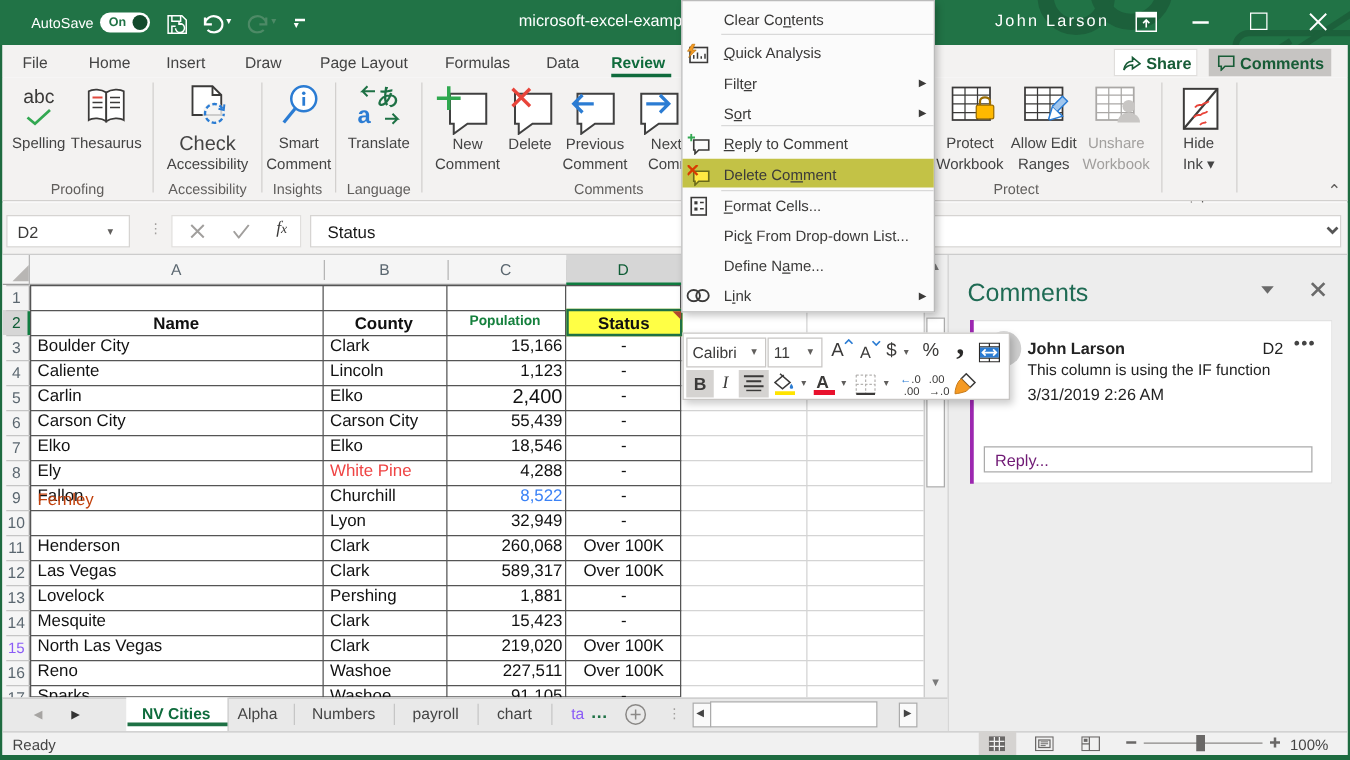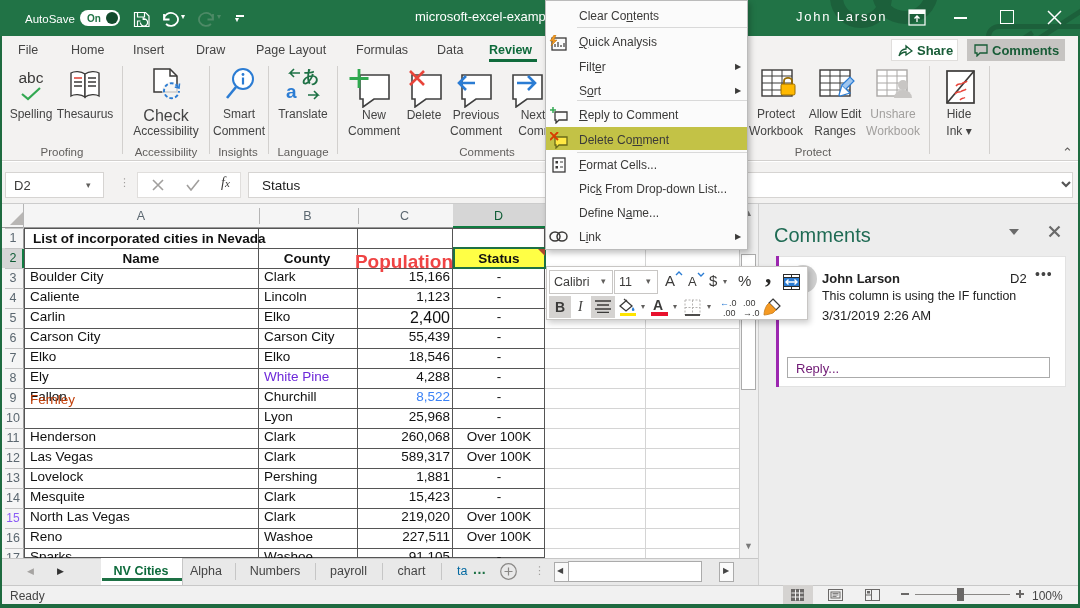--- a/index.html
+++ b/index.html
@@ -286,24 +286,23 @@
 <div class="ab" style="left:22px;top:164px;width:521px;height:1px;background:#555"></div>
 <div class="ab" style="left:22px;top:184px;width:521px;height:1px;background:#555"></div>
 <div class="ab" style="left:22px;top:204px;width:521px;height:1px;background:#555"></div>
 <div class="ab" style="left:22px;top:224px;width:521px;height:1px;background:#555"></div>
 <div class="ab" style="left:22px;top:244px;width:521px;height:1px;background:#555"></div>
 <div class="ab" style="left:22px;top:264px;width:521px;height:1px;background:#555"></div>
 <div class="ab" style="left:22px;top:284px;width:521px;height:1px;background:#555"></div>
 <div class="ab" style="left:22px;top:304px;width:521px;height:1px;background:#555"></div>
 <div class="ab" style="left:22px;top:324px;width:521px;height:1px;background:#555"></div>
 <div class="ab" style="left:22px;top:344px;width:521px;height:1px;background:#555"></div>
-<div class="tx" style="left:31px;top:27px;font-size:13.5px;font-weight:bold;color:#111">List of incorporated cities in Nevada</div>
 <div class="tx" style="left:139px;top:47px;font-size:13.5px;font-weight:bold;color:#111;transform:translateX(-50%)">Name</div>
 <div class="tx" style="left:305px;top:47px;font-size:13.5px;font-weight:bold;color:#111;transform:translateX(-50%)">County</div>
-<div class="tx" style="left:402px;top:47px;font-size:19px;font-weight:bold;color:#ef4444;transform:translateX(-50%)">Population</div>
+<div class="tx" style="left:402px;top:47px;font-size:11px;font-weight:bold;color:#15803d;transform:translateX(-50%)">Population</div>
 <div class="ab" style="left:451px;top:43px;width:93px;height:22px;background:#ffff45;border:2px solid #1e7145"></div>
 <div class="ab" style="left:536px;top:45px;width:0;height:0;border-left:7px solid transparent;border-top:7px solid #b0492f"></div>
 <div class="tx" style="left:497px;top:47px;font-size:13.5px;font-weight:bold;color:#111;transform:translateX(-50%)">Status</div>
 <div class="tx" style="left:28px;top:64.5px;font-size:13.5px;color:#111">Boulder City</div>
 <div class="tx" style="left:262px;top:64.5px;font-size:13.5px;color:#111">Clark</div>
 <div class="tx" style="right:294px;top:64.5px;font-size:13.5px;color:#111">15,166</div>
 <div class="tx" style="left:497px;top:64.5px;font-size:13.5px;color:#111;transform:translateX(-50%)">-</div>
 <div class="tx" style="left:28px;top:84.5px;font-size:13.5px;color:#111">Caliente</div>
 <div class="tx" style="left:262px;top:84.5px;font-size:13.5px;color:#111">Lincoln</div>
 <div class="tx" style="right:294px;top:84.5px;font-size:13.5px;color:#111">1,123</div>
@@ -314,30 +313,30 @@
 <div class="tx" style="left:497px;top:104.5px;font-size:13.5px;color:#111;transform:translateX(-50%)">-</div>
 <div class="tx" style="left:28px;top:124.5px;font-size:13.5px;color:#111">Carson City</div>
 <div class="tx" style="left:262px;top:124.5px;font-size:13.5px;color:#111">Carson City</div>
 <div class="tx" style="right:294px;top:124.5px;font-size:13.5px;color:#111">55,439</div>
 <div class="tx" style="left:497px;top:124.5px;font-size:13.5px;color:#111;transform:translateX(-50%)">-</div>
 <div class="tx" style="left:28px;top:144.5px;font-size:13.5px;color:#111">Elko</div>
 <div class="tx" style="left:262px;top:144.5px;font-size:13.5px;color:#111">Elko</div>
 <div class="tx" style="right:294px;top:144.5px;font-size:13.5px;color:#111">18,546</div>
 <div class="tx" style="left:497px;top:144.5px;font-size:13.5px;color:#111;transform:translateX(-50%)">-</div>
 <div class="tx" style="left:28px;top:164.5px;font-size:13.5px;color:#111">Ely</div>
-<div class="tx" style="left:262px;top:164.5px;font-size:13.5px;color:#6d28d9">White Pine</div>
+<div class="tx" style="left:262px;top:164.5px;font-size:13.5px;color:#ef4444">White Pine</div>
 <div class="tx" style="right:294px;top:164.5px;font-size:13.5px;color:#111">4,288</div>
 <div class="tx" style="left:497px;top:164.5px;font-size:13.5px;color:#111;transform:translateX(-50%)">-</div>
 <div class="tx" style="left:28px;top:184.5px;font-size:13.5px;color:#111">Fallon</div>
 <div class="tx" style="left:262px;top:184.5px;font-size:13.5px;color:#111">Churchill</div>
 <div class="tx" style="right:294px;top:184.5px;font-size:13.5px;color:#3b82f6">8,522</div>
 <div class="tx" style="left:497px;top:184.5px;font-size:13.5px;color:#111;transform:translateX(-50%)">-</div>
 <div class="tx" style="left:28px;top:188px;font-size:13.5px;color:#c2410c">Fernley</div>
 <div class="tx" style="left:262px;top:204.5px;font-size:13.5px;color:#111">Lyon</div>
-<div class="tx" style="right:294px;top:204.5px;font-size:13.5px;color:#111">25,968</div>
+<div class="tx" style="right:294px;top:204.5px;font-size:13.5px;color:#111">32,949</div>
 <div class="tx" style="left:497px;top:204.5px;font-size:13.5px;color:#111;transform:translateX(-50%)">-</div>
 <div class="tx" style="left:28px;top:224.5px;font-size:13.5px;color:#111">Henderson</div>
 <div class="tx" style="left:262px;top:224.5px;font-size:13.5px;color:#111">Clark</div>
 <div class="tx" style="right:294px;top:224.5px;font-size:13.5px;color:#111">260,068</div>
 <div class="tx" style="left:497px;top:224.5px;font-size:13.5px;color:#111;transform:translateX(-50%)">Over 100K</div>
 <div class="tx" style="left:28px;top:244.5px;font-size:13.5px;color:#111">Las Vegas</div>
 <div class="tx" style="left:262px;top:244.5px;font-size:13.5px;color:#111">Clark</div>
 <div class="tx" style="right:294px;top:244.5px;font-size:13.5px;color:#111">589,317</div>
 <div class="tx" style="left:497px;top:244.5px;font-size:13.5px;color:#111;transform:translateX(-50%)">Over 100K</div>
 <div class="tx" style="left:28px;top:264.5px;font-size:13.5px;color:#111">Lovelock</div>
@@ -388,21 +387,21 @@
 <div class="ab" style="left:102px;top:578px;width:80px;height:3px;background:#1e7145"></div>
 <div class="tx" style="left:141px;top:564px;font-size:12.5px;font-weight:bold;color:#0e6b3c;transform:translateX(-50%)">NV Cities</div>
 <div class="tx" style="left:206.0px;top:564px;font-size:12.5px;color:#444;transform:translateX(-50%)">Alpha</div>
 <div class="ab" style="left:235px;top:563px;width:1px;height:17px;background:#c6c6c6"></div>
 <div class="tx" style="left:275.0px;top:564px;font-size:12.5px;color:#444;transform:translateX(-50%)">Numbers</div>
 <div class="ab" style="left:315px;top:563px;width:1px;height:17px;background:#c6c6c6"></div>
 <div class="tx" style="left:348.5px;top:564px;font-size:12.5px;color:#444;transform:translateX(-50%)">payroll</div>
 <div class="ab" style="left:382px;top:563px;width:1px;height:17px;background:#c6c6c6"></div>
 <div class="tx" style="left:411.5px;top:564px;font-size:12.5px;color:#444;transform:translateX(-50%)">chart</div>
 <div class="ab" style="left:441px;top:563px;width:1px;height:17px;background:#c6c6c6"></div>
-<div class="tx" style="left:457px;top:564px;font-size:12.5px;color:#0369a1">ta</div>
+<div class="tx" style="left:457px;top:564px;font-size:12.5px;color:#8b5cf6">ta</div>
 <div class="tx" style="left:473px;top:561px;font-size:14px;font-weight:bold;color:#1e7145;letter-spacing:0.5px">...</div>
 <svg class="ab" style="left:500px;top:563px" width="17" height="17" viewBox="0 0 17 17">
     <circle cx="8.5" cy="8.5" r="7.8" fill="none" stroke="#8a8886" stroke-width="1.2"></circle>
     <path d="M8.5 4.5 v8 M4.5 8.5 h8" stroke="#8a8886" stroke-width="1.2"></path>
   </svg>
 <div class="tx" style="left:534px;top:564px;font-size:11px;color:#a19f9d">⋮</div>
 <div class="ab" style="left:554px;top:562px;width:15px;height:20px;background:#fafafa;border:1px solid #ababab"></div>
 <div class="tx" style="left:557px;top:566px;font-size:8px;color:#444">◀</div>
 <div class="ab" style="left:568px;top:561px;width:134px;height:21px;background:#fff;border:1px solid #ababab"></div>
 <div class="ab" style="left:719px;top:562px;width:15px;height:20px;background:#fafafa;border:1px solid #ababab"></div>

